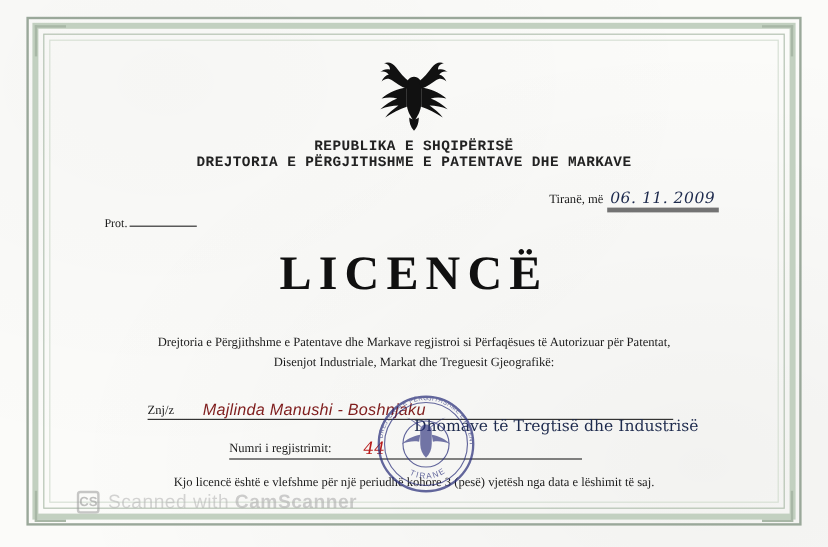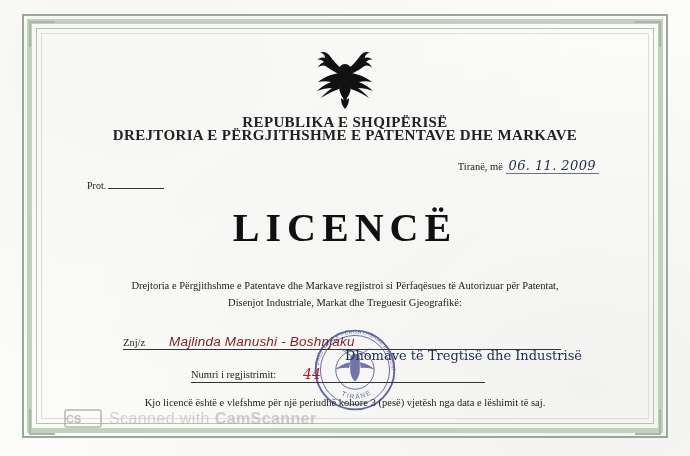--- a/index.html
+++ b/index.html
@@ -86,22 +86,22 @@
   
   .emblem {
     margin: 9px auto 6px auto;
     width: 74px;
     height: 64px;
     position: relative;
   }
   .emblem svg { display: block; }
 
   .org-lines {
-    font-family: Liberation Serif, serif;
-    font-size: 15px;
+    font-family: Liberation Mono, monospace;
+    font-size: 12px;
     letter-spacing: 0.35px;
     line-height: 13px;
     color: #222;
     font-weight: bold;
   }
   .org-lines div { white-space: nowrap; }
 
   .row-prot {
     position: relative;
     margin-top: 14px;
@@ -127,21 +127,21 @@
     right: 46px;
     top: 2px;
     font-size: 10.5px;
     white-space: nowrap;
   }
   .hand-date {
     font-family: "DejaVu Serif", serif;
     font-style: italic;
     font-size: 13px;
     color: #1d2a4d;
-    border-bottom: 1px solid #737373;
+    border-bottom: 4px solid #737373;
     padding: 0 3px;
     letter-spacing: 0.4px;
   }
 
   .title {
     margin-top: 28px;
     font-size: 40px;
     letter-spacing: 6px;
     font-weight: bold;
     font-family: "Liberation Serif", serif;
@@ -247,29 +247,29 @@
   .watermark {
     position: absolute;
     left: 64px;
     bottom: 28px;
     display: flex;
     align-items: center;
     gap: 7px;
     opacity: 0.55;
   }
   .wm-badge {
-    width: 38px; height: 19px;
+    width: 19px; height: 19px;
     border: 2px solid #9b9b9b;
     border-radius: 3px;
     color: #8f8f8f;
     font-family: "Liberation Sans", sans-serif;
     font-size: 11px;
     font-weight: bold;
     line-height: 17px;
-    text-align: left;
+    text-align: right;
     box-sizing: border-box;
   }
   .wm-text {
     font-family: "Liberation Sans", sans-serif;
     font-size: 16px;
     color: #b3b3b3;
     letter-spacing: 0.4px;
     white-space: nowrap;
   }
   .wm-text .bold { font-weight: bold; color: #a8a8a8; }

